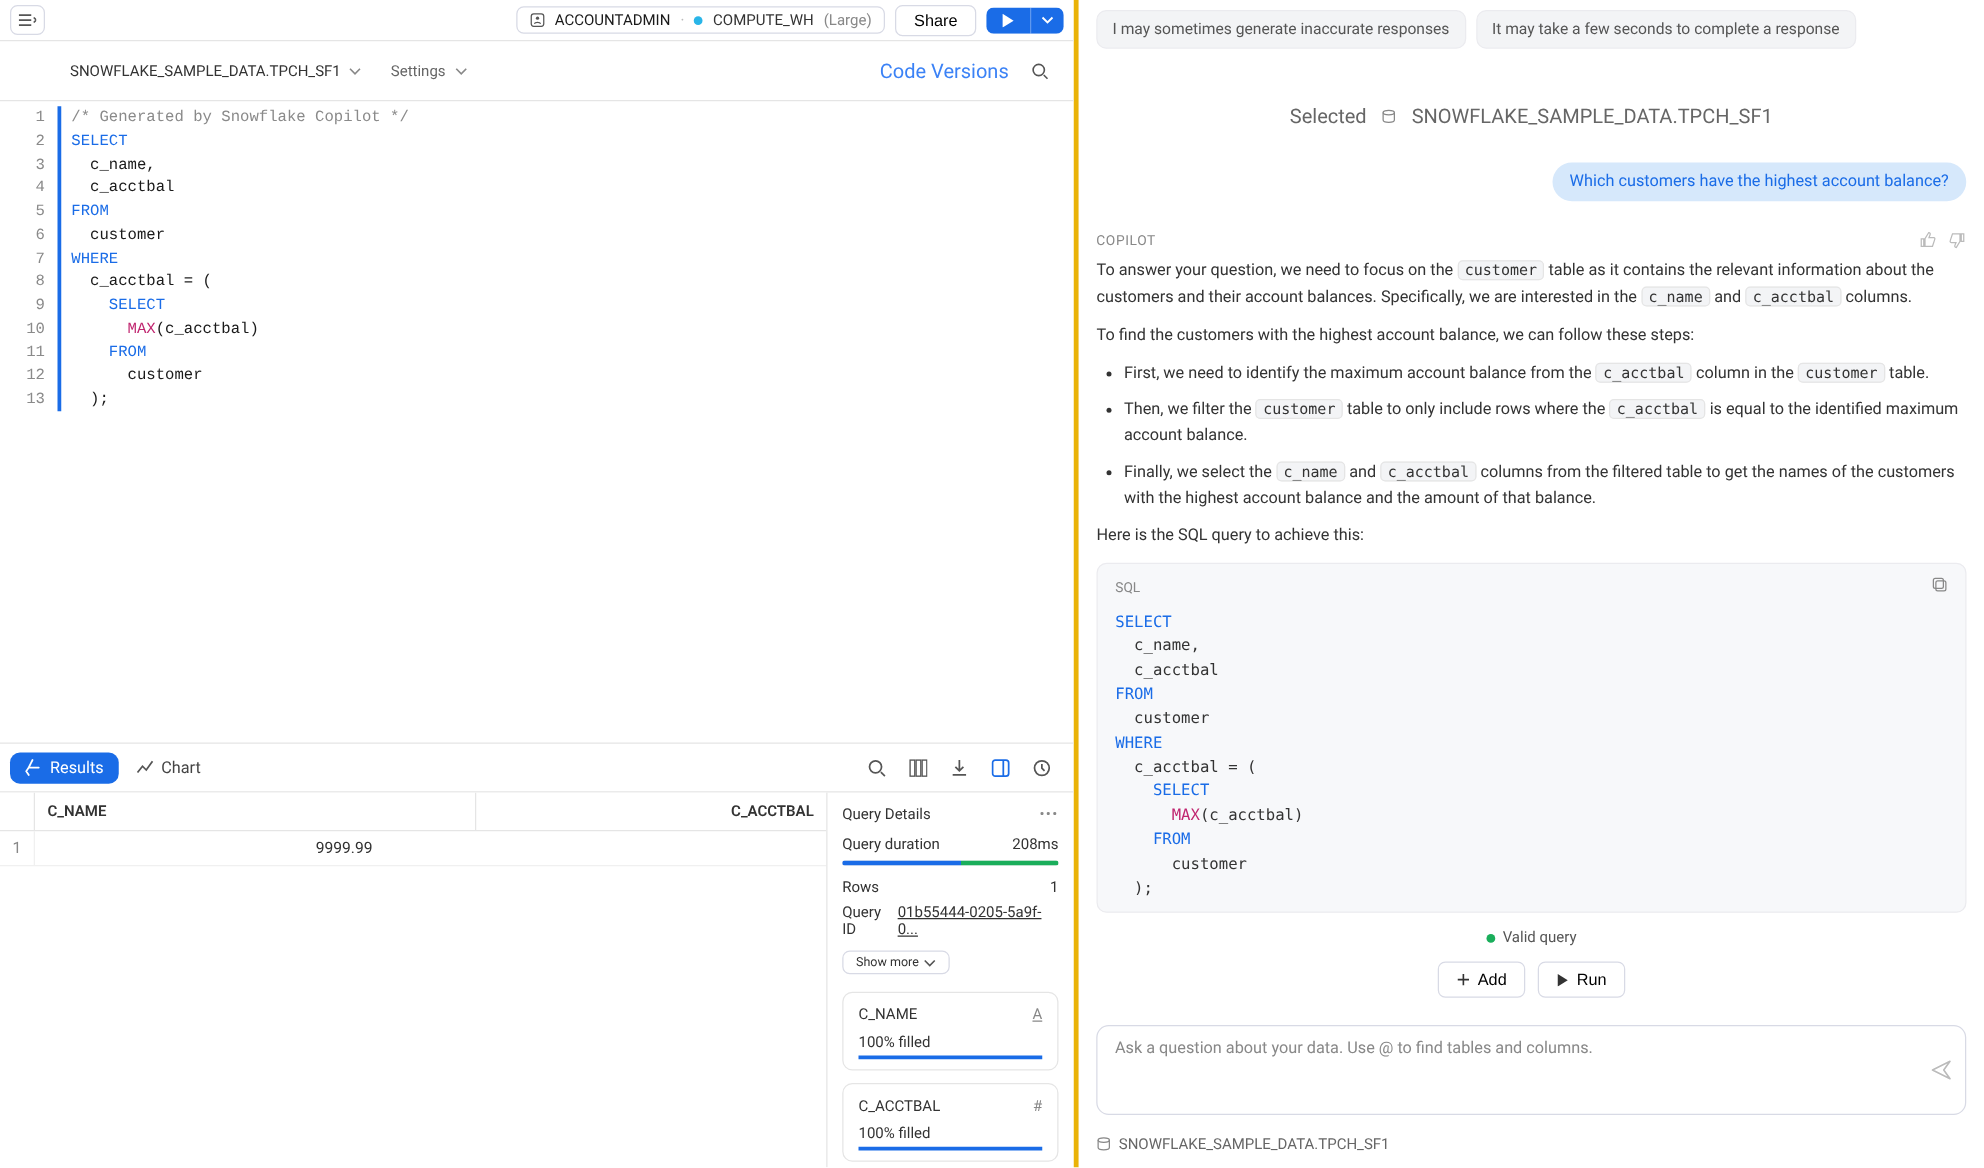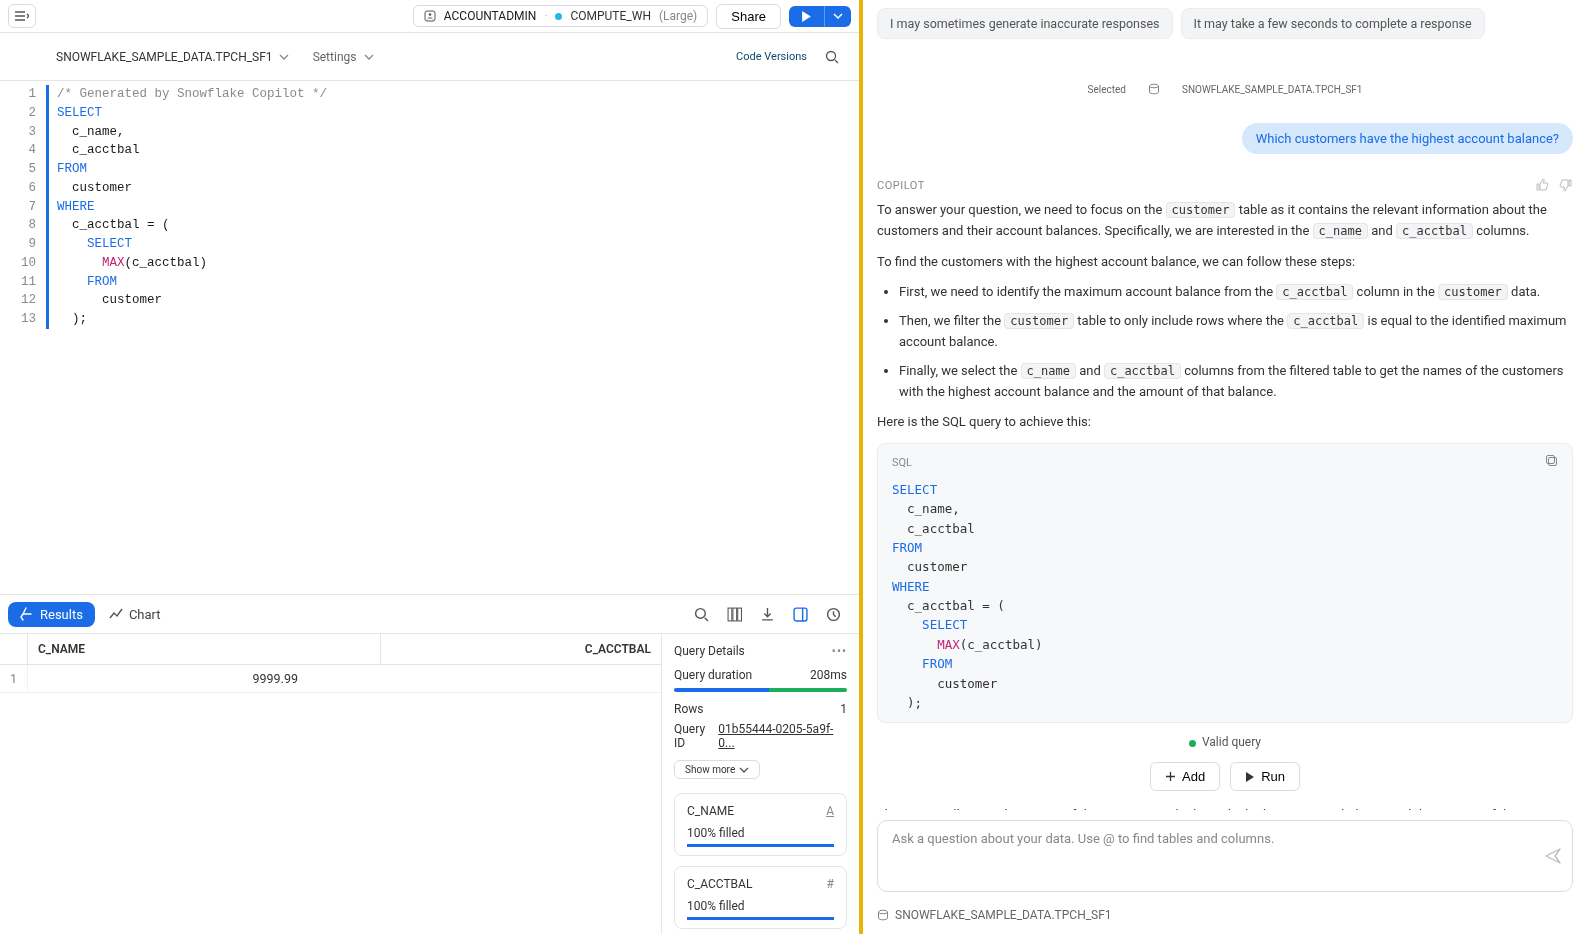--- a/index.html
+++ b/index.html
@@ -57,21 +57,21 @@
   .run-btn.dd { border-left: 1px solid rgba(255,255,255,0.3); padding: 5px 8px; }
 
   
   .ws-header {
     height: 48px; display: flex; align-items: center; padding: 0 20px 0 56px; gap: 24px;
     border-bottom: 1px solid #e5e5e5;
   }
   .ws-title { font-size: 12px; color: #333; display: flex; align-items: center; gap: 6px; cursor: pointer; }
   .ws-settings { font-size: 12px; color: #666; display: flex; align-items: center; gap: 8px; cursor: pointer; }
   .ws-right { margin-left: auto; display: flex; align-items: center; gap: 18px; }
-  .ws-right a { color: #0c4a6e; font-size: 11px; text-decoration: none; cursor: pointer; }
+  .ws-right a { color: #3b82f6; font-size: 16px; text-decoration: none; cursor: pointer; }
 
   
   .editor {
     display: flex; font-family: "SFMono-Regular", Consolas, "Liberation Mono", Menlo, monospace;
     font-size: 12.5px; line-height: 1.5; padding-top: 4px;
     border-left: 4px solid transparent;
   }
   .gutter {
     width: 42px; text-align: right; color: #8a8a8a; padding-right: 10px; user-select: none;
   }
@@ -136,22 +136,22 @@
 
   
   .chips-row {
     display: flex; gap: 8px; padding: 8px 14px; 
   }
   .chip {
     background: #f3f4f6; border: 1px solid #ebebef; border-radius: 8px;
     padding: 7px 12px; font-size: 12.5px; color: #555; cursor: pointer;
   }
   .selected-ctx {
-    text-align: center; font-size: 10px; color: #666; padding: 36px 0 28px;
-    display:flex; align-items:center; justify-content:center; gap:22px;
+    text-align: center; font-size: 16px; color: #666; padding: 36px 0 28px;
+    display:flex; align-items:center; justify-content:center; gap:12px;
   }
   .user-msg-row { display: flex; justify-content: flex-end; padding: 0 14px 20px; }
   .user-msg {
     background: #d6e8fb; color: #1a6ce7; border-radius: 16px;
     padding: 8px 14px; font-size: 13px; max-width: 80%;
   }
   .copilot-label {
     font-size: 11px; color: #888; padding: 4px 14px; letter-spacing: 0.5px;
     display:flex; align-items:center;
   }
@@ -421,21 +421,21 @@
         </span>
     </span>
   </div>
 
   <div class="copilot-body">
     <p>
       <span>To answer your question, we need to focus on the </span><code class="inline">customer</code><span> table as it contains the relevant information about the customers and their account balances. Specifically, we are interested in the </span><code class="inline">c_name</code><span> and </span><code class="inline">c_acctbal</code><span> columns.</span>
     </p>
     <p>To find the customers with the highest account balance, we can follow these steps:</p>
     <ul>
-      <li><span>First, we need to identify the maximum account balance from the </span><code class="inline">c_acctbal</code><span> column in the </span><code class="inline">customer</code><span> data.</span></li>
+      <li><span>First, we need to identify the maximum account balance from the </span><code class="inline">c_acctbal</code><span> column in the </span><code class="inline">customer</code><span> table.</span></li>
       <li><span>Then, we filter the </span><code class="inline">customer</code><span> table to only include rows where the </span><code class="inline">c_acctbal</code><span> is equal to the identified maximum account balance.</span></li>
       <li><span>Finally, we select the </span><code class="inline">c_name</code><span> and </span><code class="inline">c_acctbal</code><span> columns from the filtered table to get the names of the customers with the highest account balance and the amount of that balance.</span></li>
     </ul>
     <p>Here is the SQL query to achieve this:</p>
 
     <div class="sql-block">
       <div class="sb-head">
         <span>SQL</span>
         <span class="cp">
           <svg width="13" height="13" viewBox="0 0 13 13">

